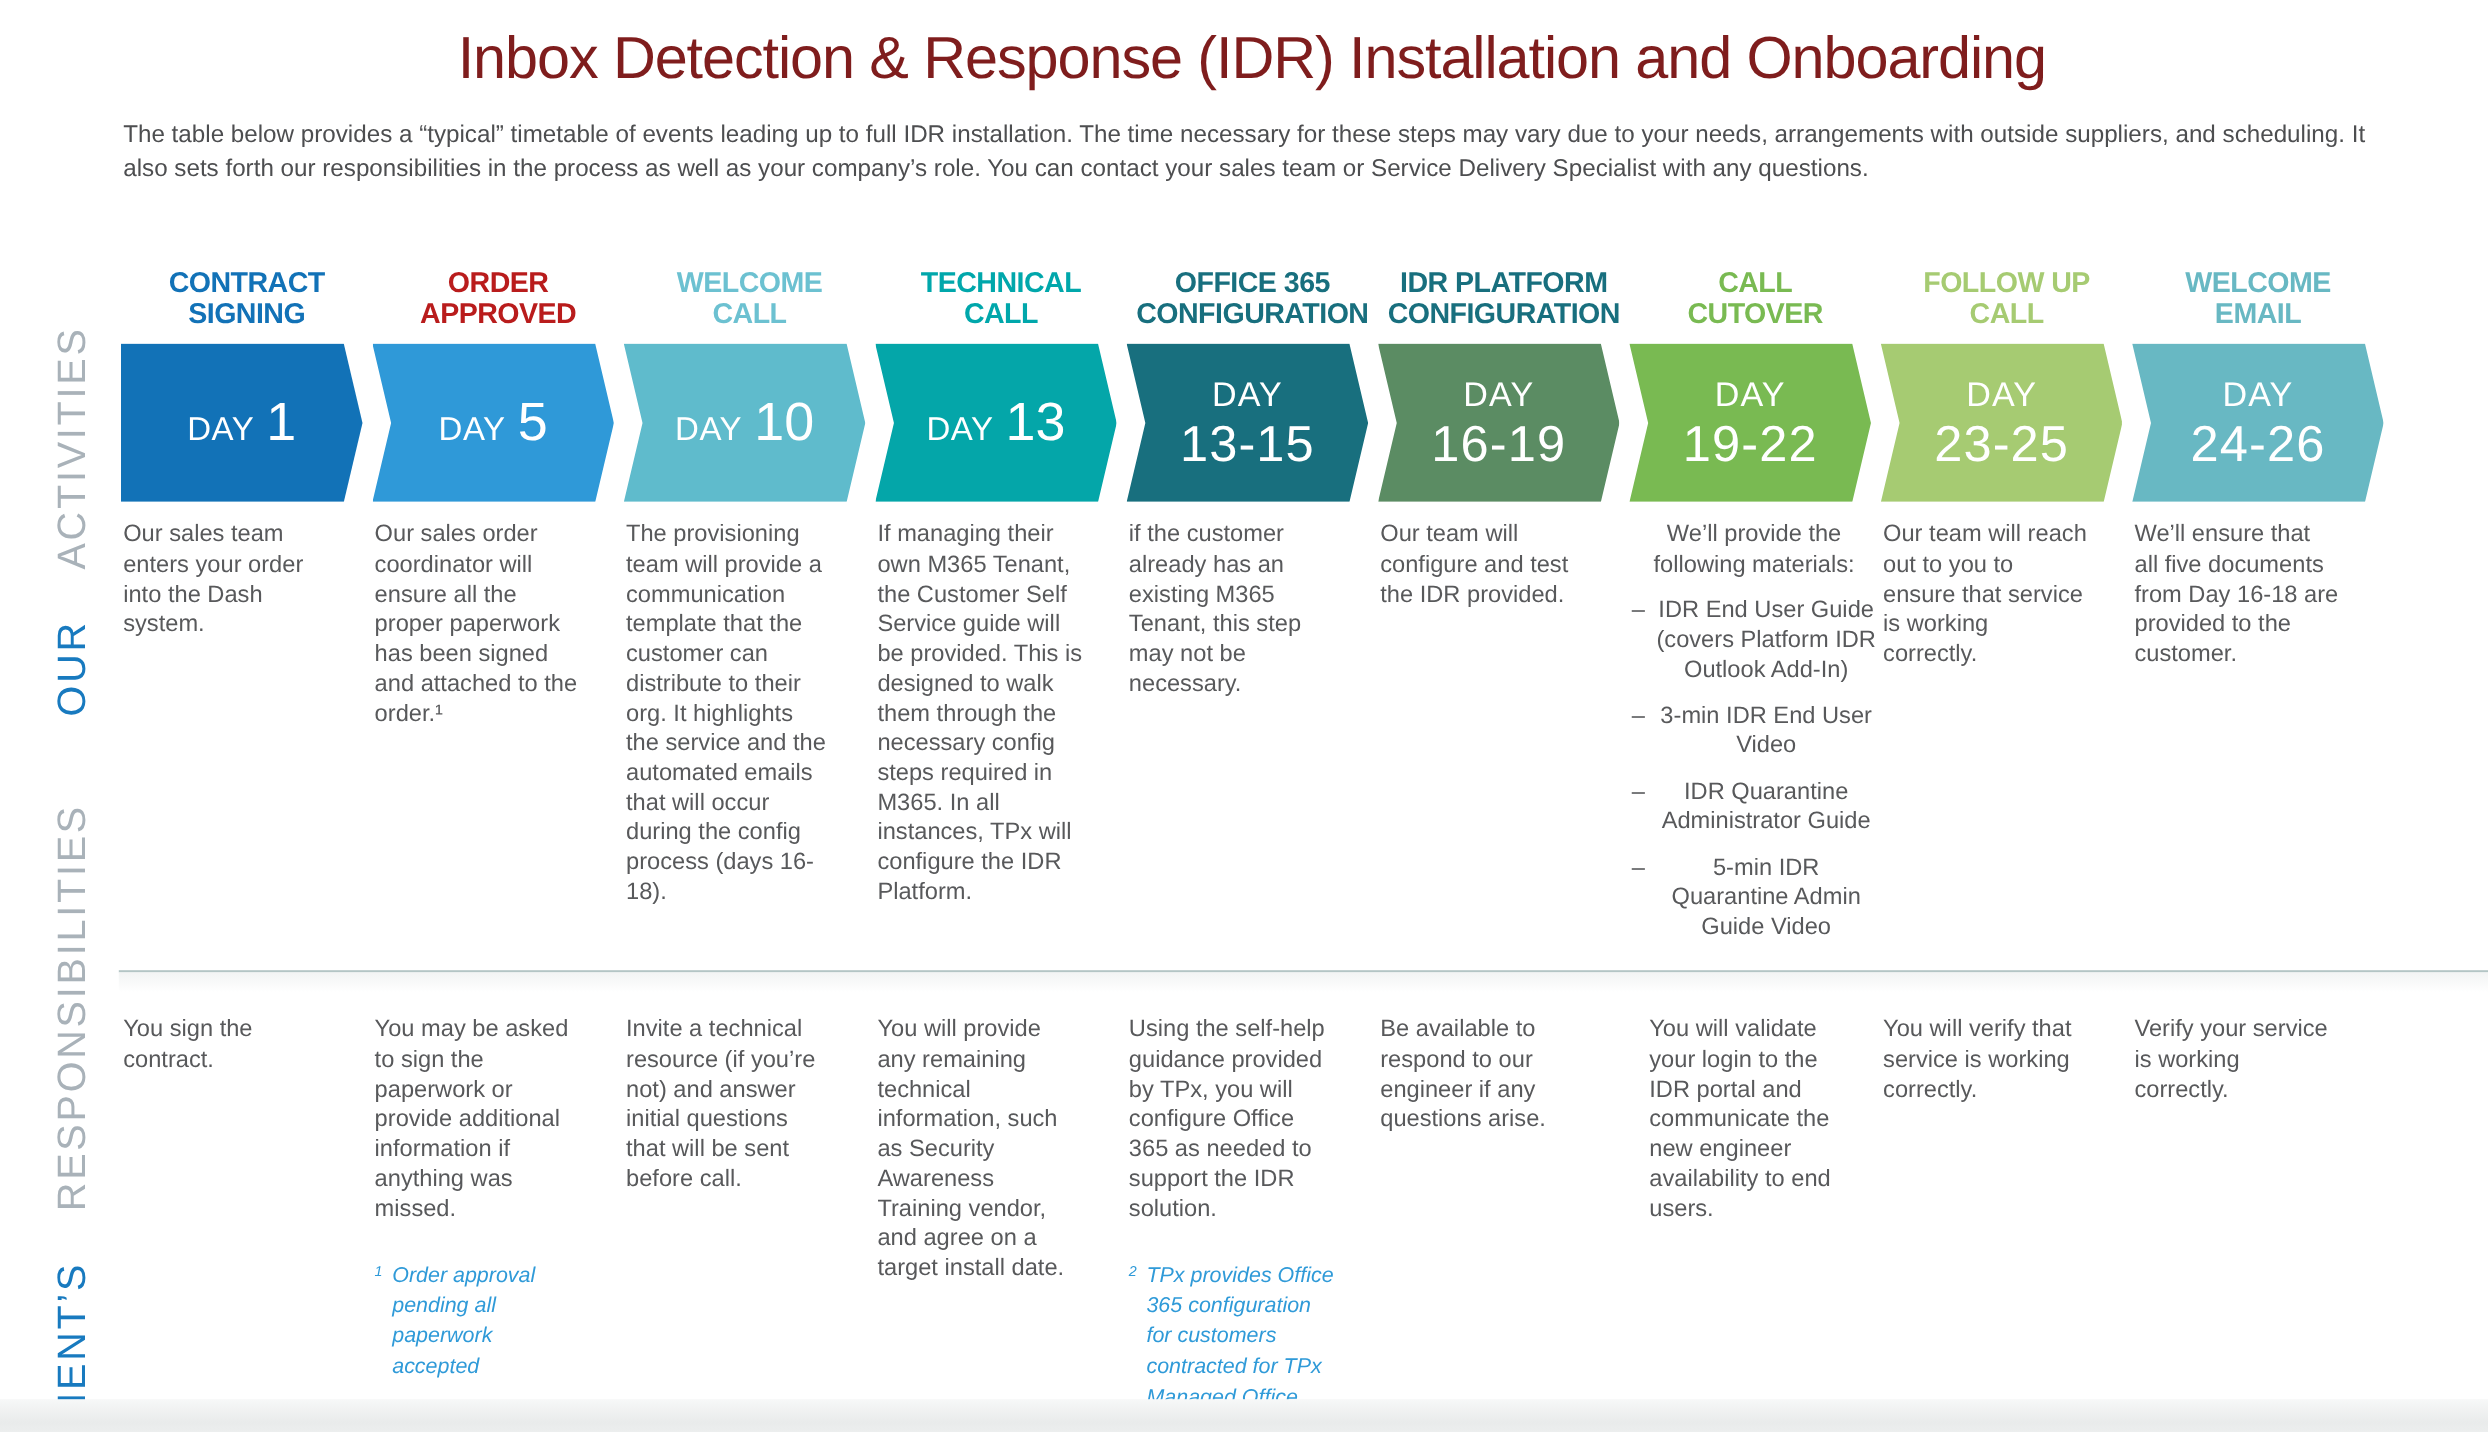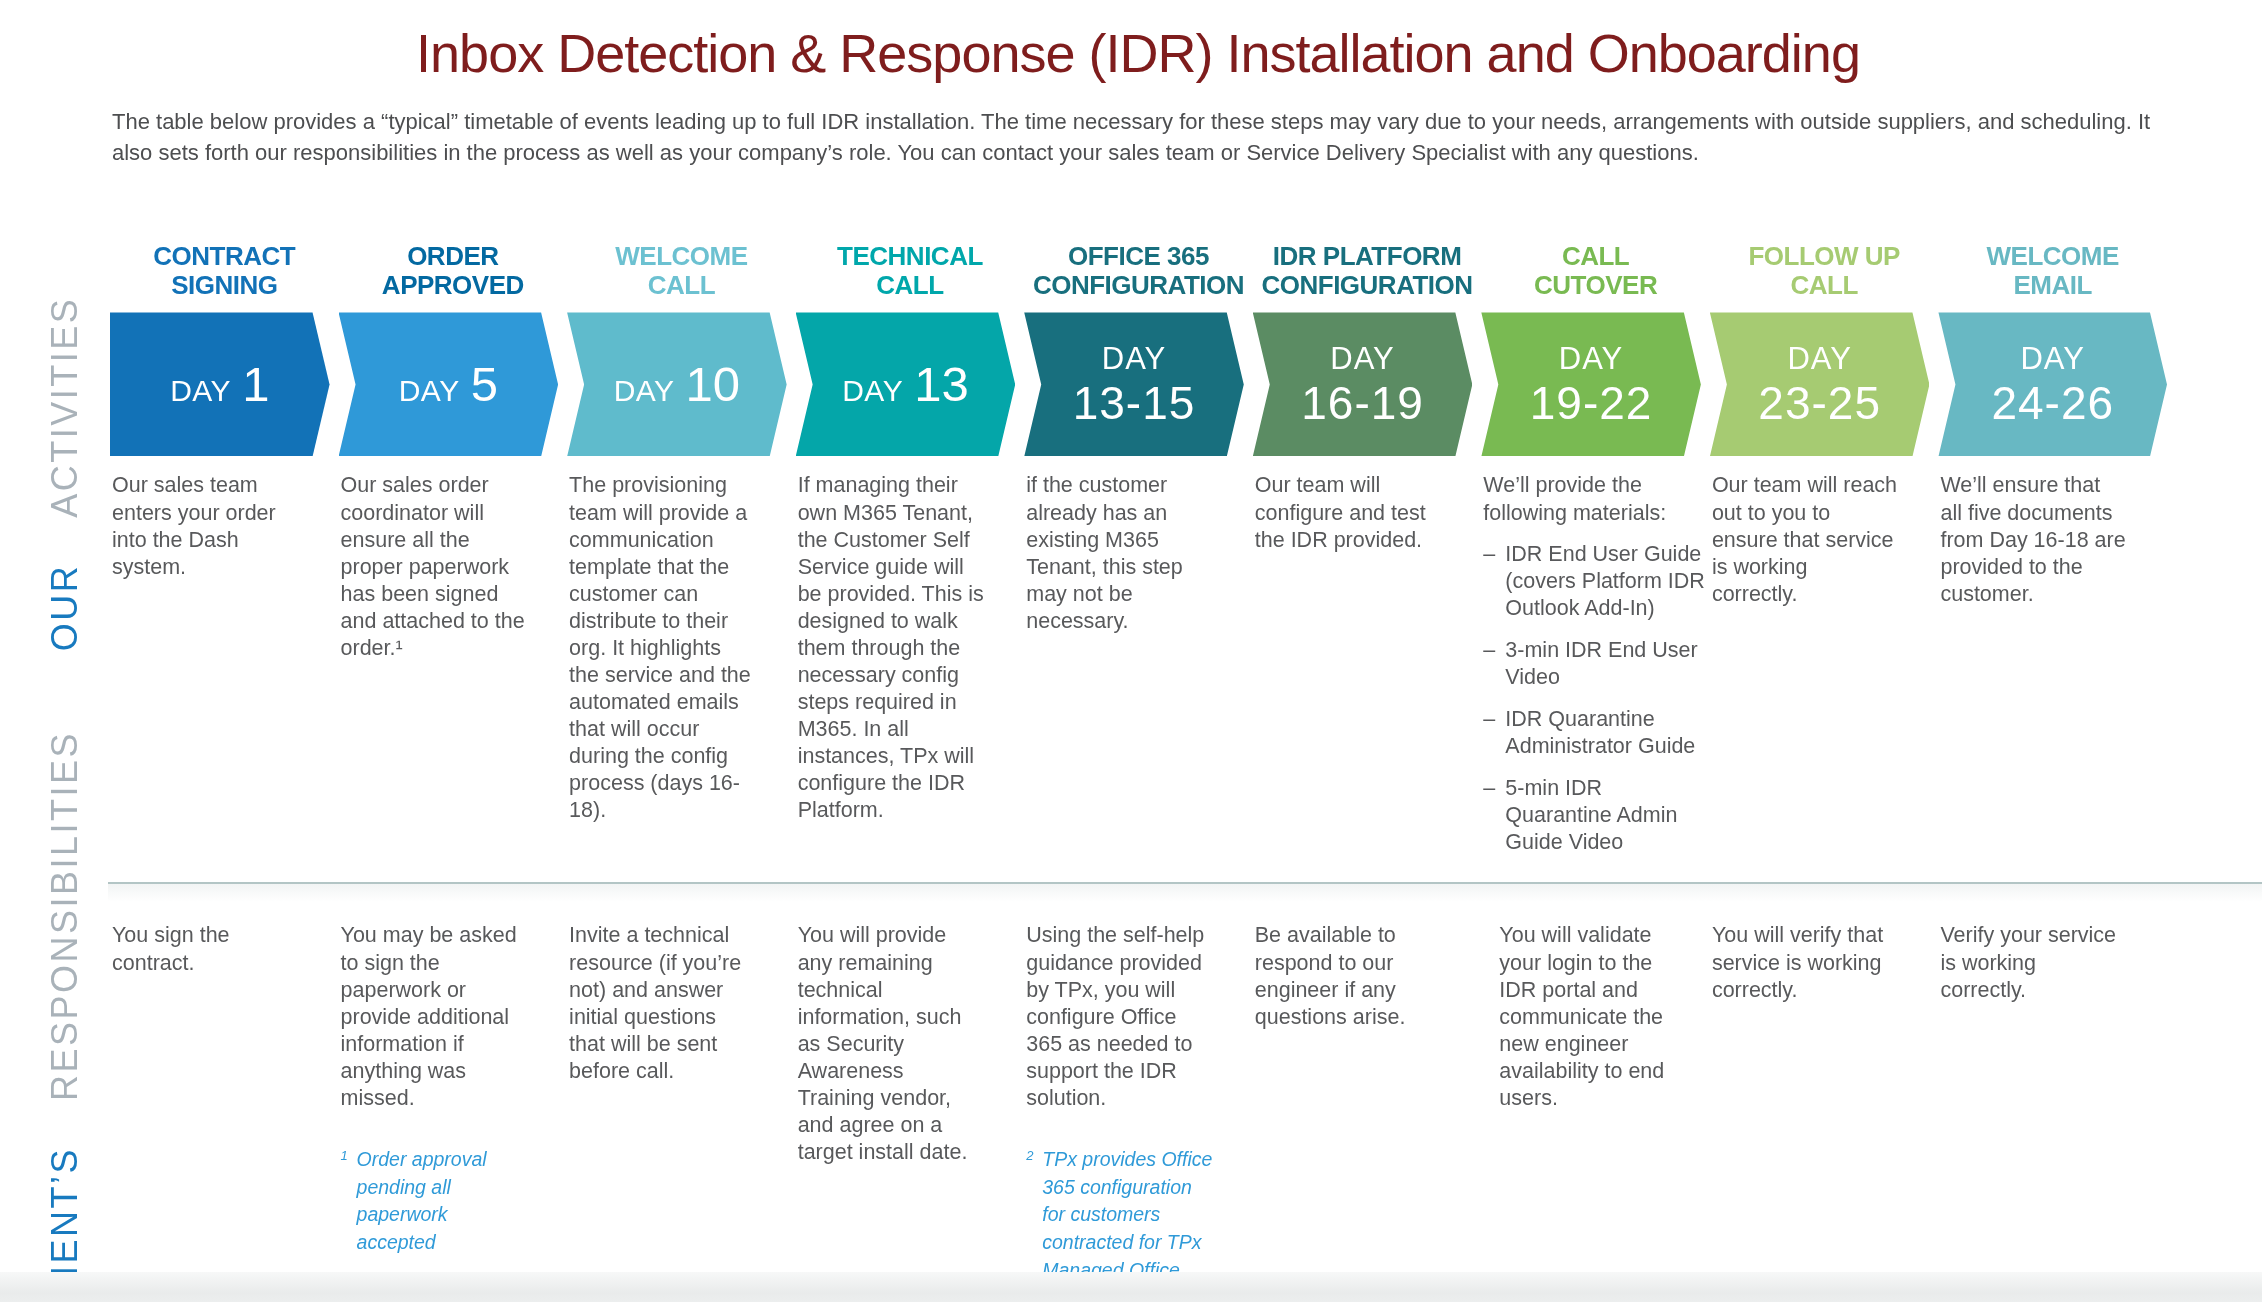--- a/index.html
+++ b/index.html
@@ -89,21 +89,21 @@
   .dayStacked { text-align: center; line-height: 1; }
   .dayStacked .dw2 { font-size: 31px; letter-spacing: 1px; margin-bottom: 6px; }
   .dayStacked .dn2 { font-size: 46px; letter-spacing: 1px; }
   .ourCell, .clientCell {
     font-size: 21.5px;
     line-height: 1.26;
     color: #58595b;
     padding: 16px 40px 0 2px;
   }
   .clientCell { padding-top: 28px; margin-top: 12px; }
-  .ourCell.wide { padding-right: 4px; }
+  .ourCell.wide { padding-right: 4px; text-align: center; }
   .clientCell.indent { padding-left: 18px; padding-right: 24px; }
   .mats {
     list-style: none;
     margin-top: 14px;
   }
   .mats li {
     position: relative;
     padding-left: 22px;
     margin-bottom: 15px;
   }
@@ -183,21 +183,21 @@
   </div>
   <div class="ourCell">
     <div>Our sales team enters your order into the Dash system.</div>
 
   </div>
   <div class="clientCell">
     <div>You sign the contract.</div>
 
   </div>
 
-  <div class="hdr" style="color: #0369a1;">
+  <div class="hdr" style="color: #b91c1c;">
     <span>ORDER</span>
     <span>APPROVED</span>
   </div>
   <div class="dayCell" style="background: rgb(47, 153, 216);">
     <div class="dayInline">
       <span class="dw">DAY</span>
             <span class="dn">5</span>
     </div>
 
   </div>

